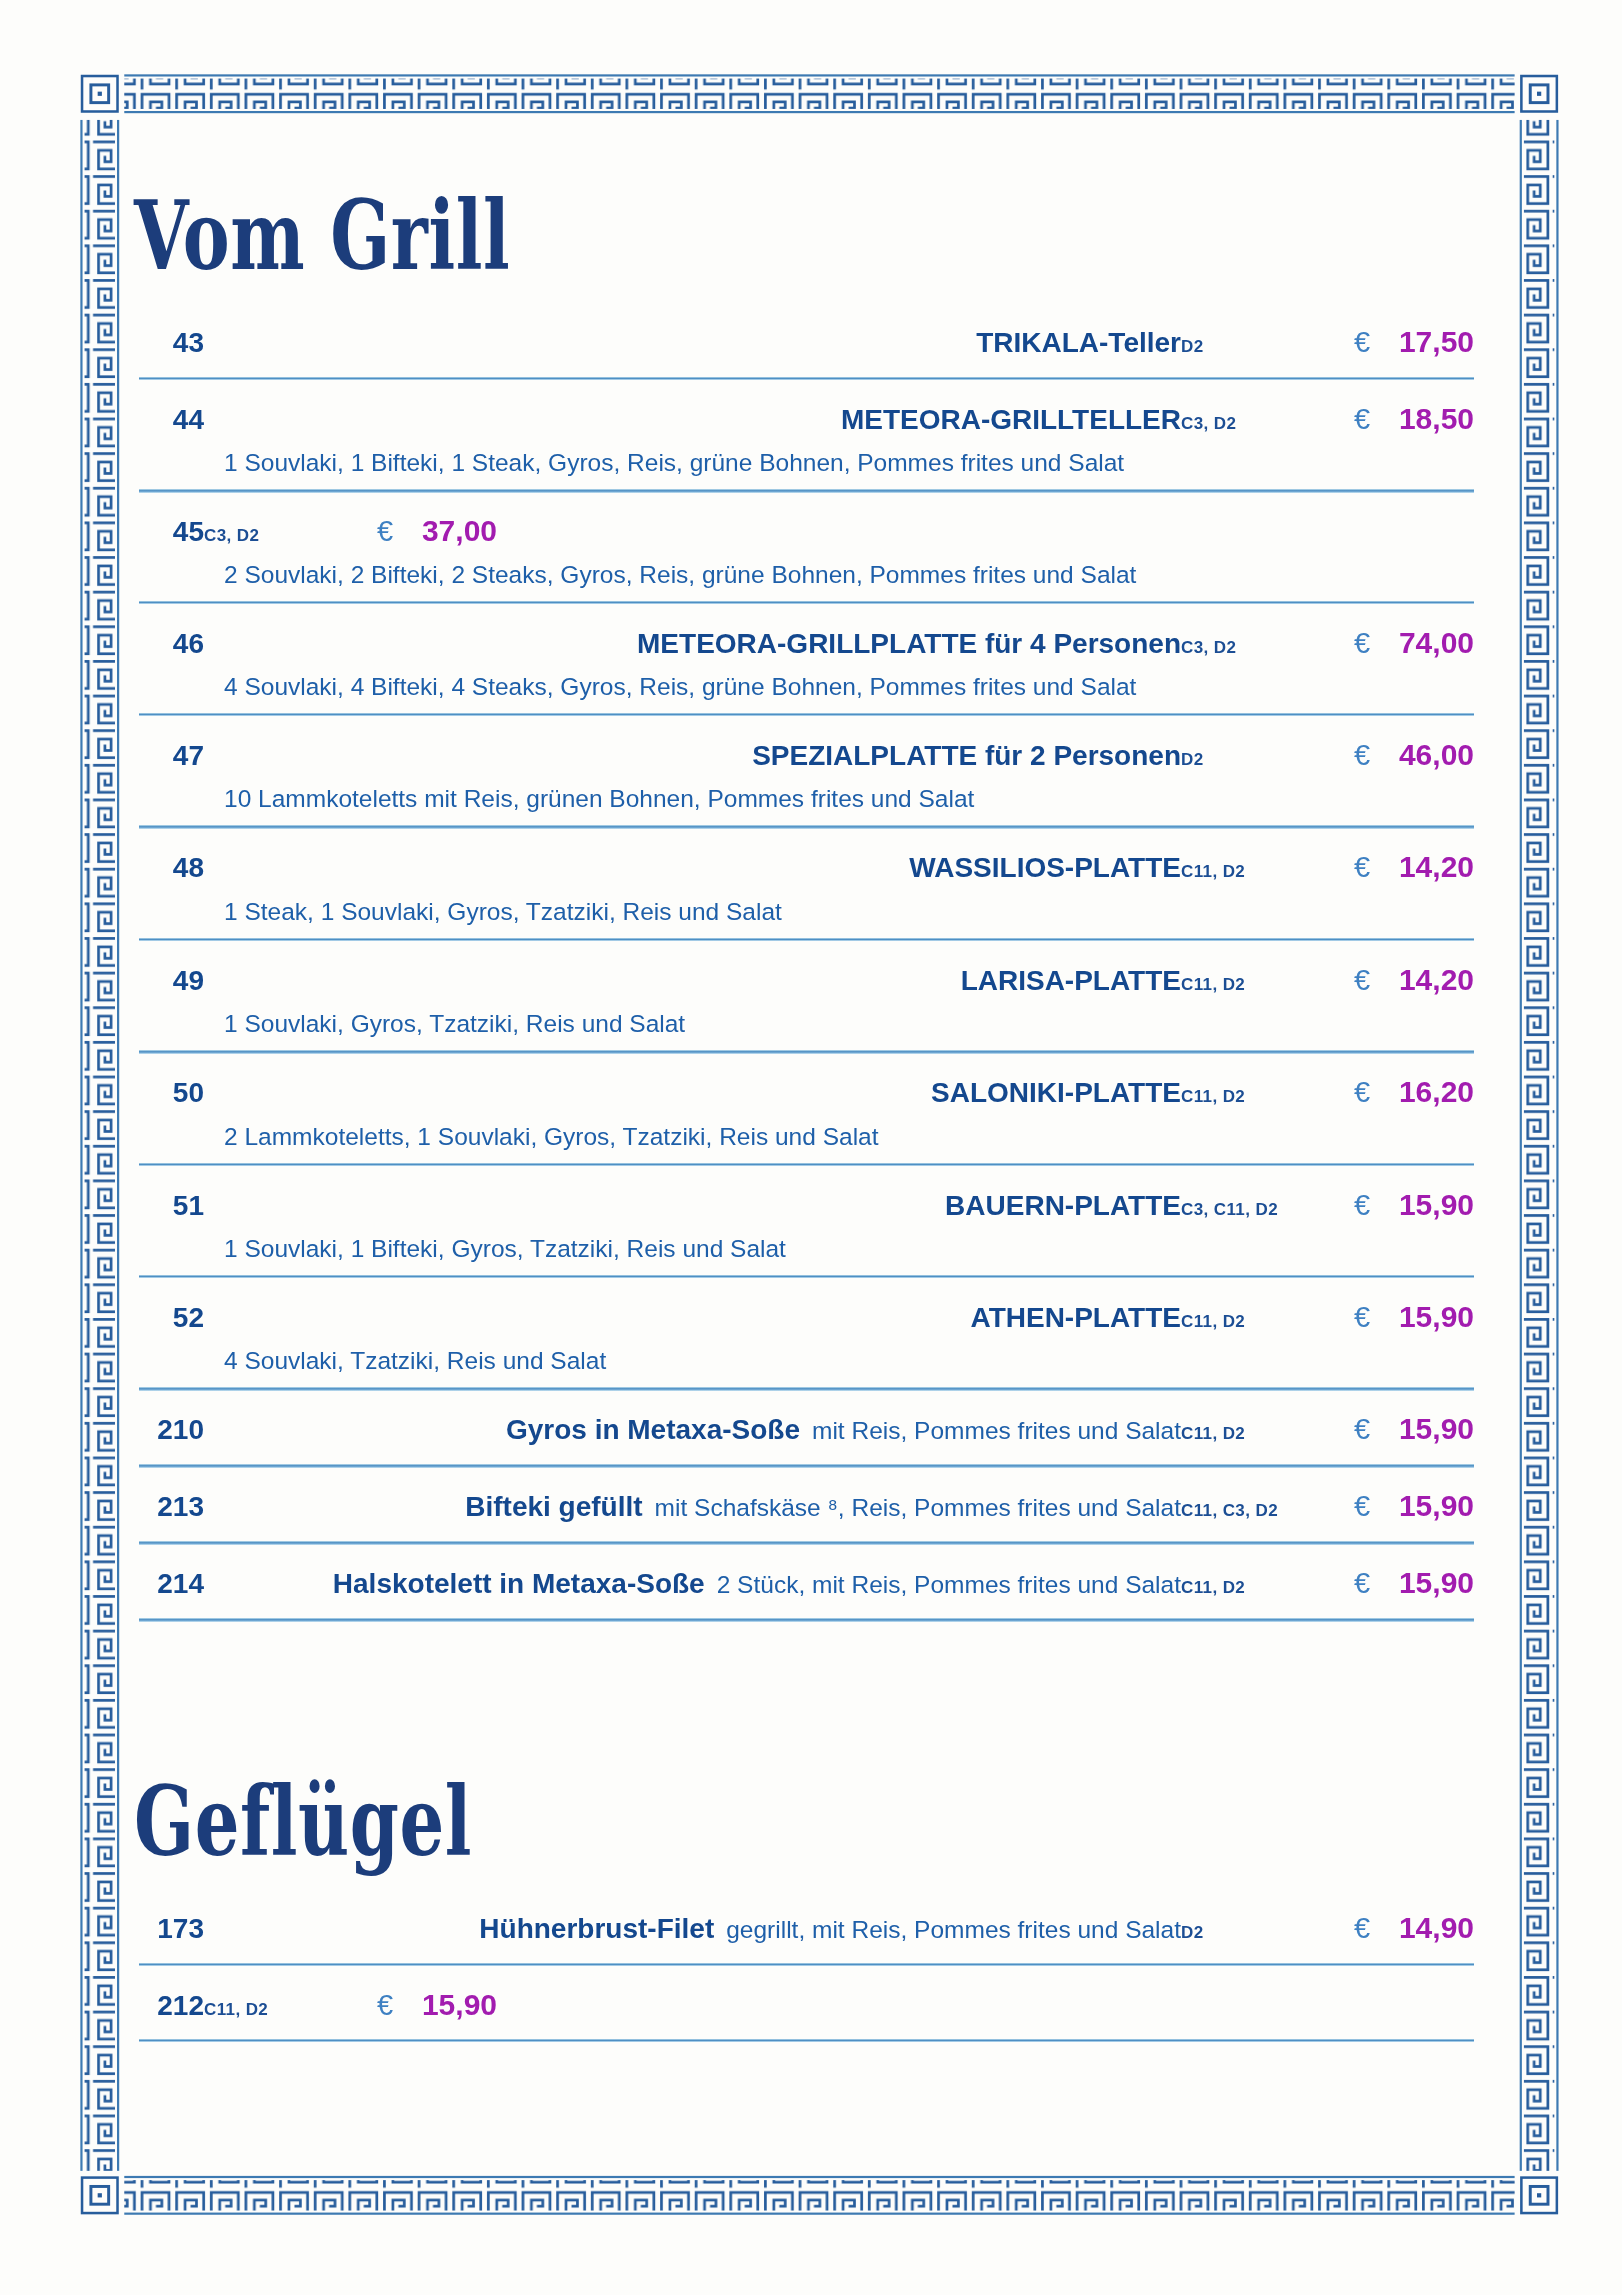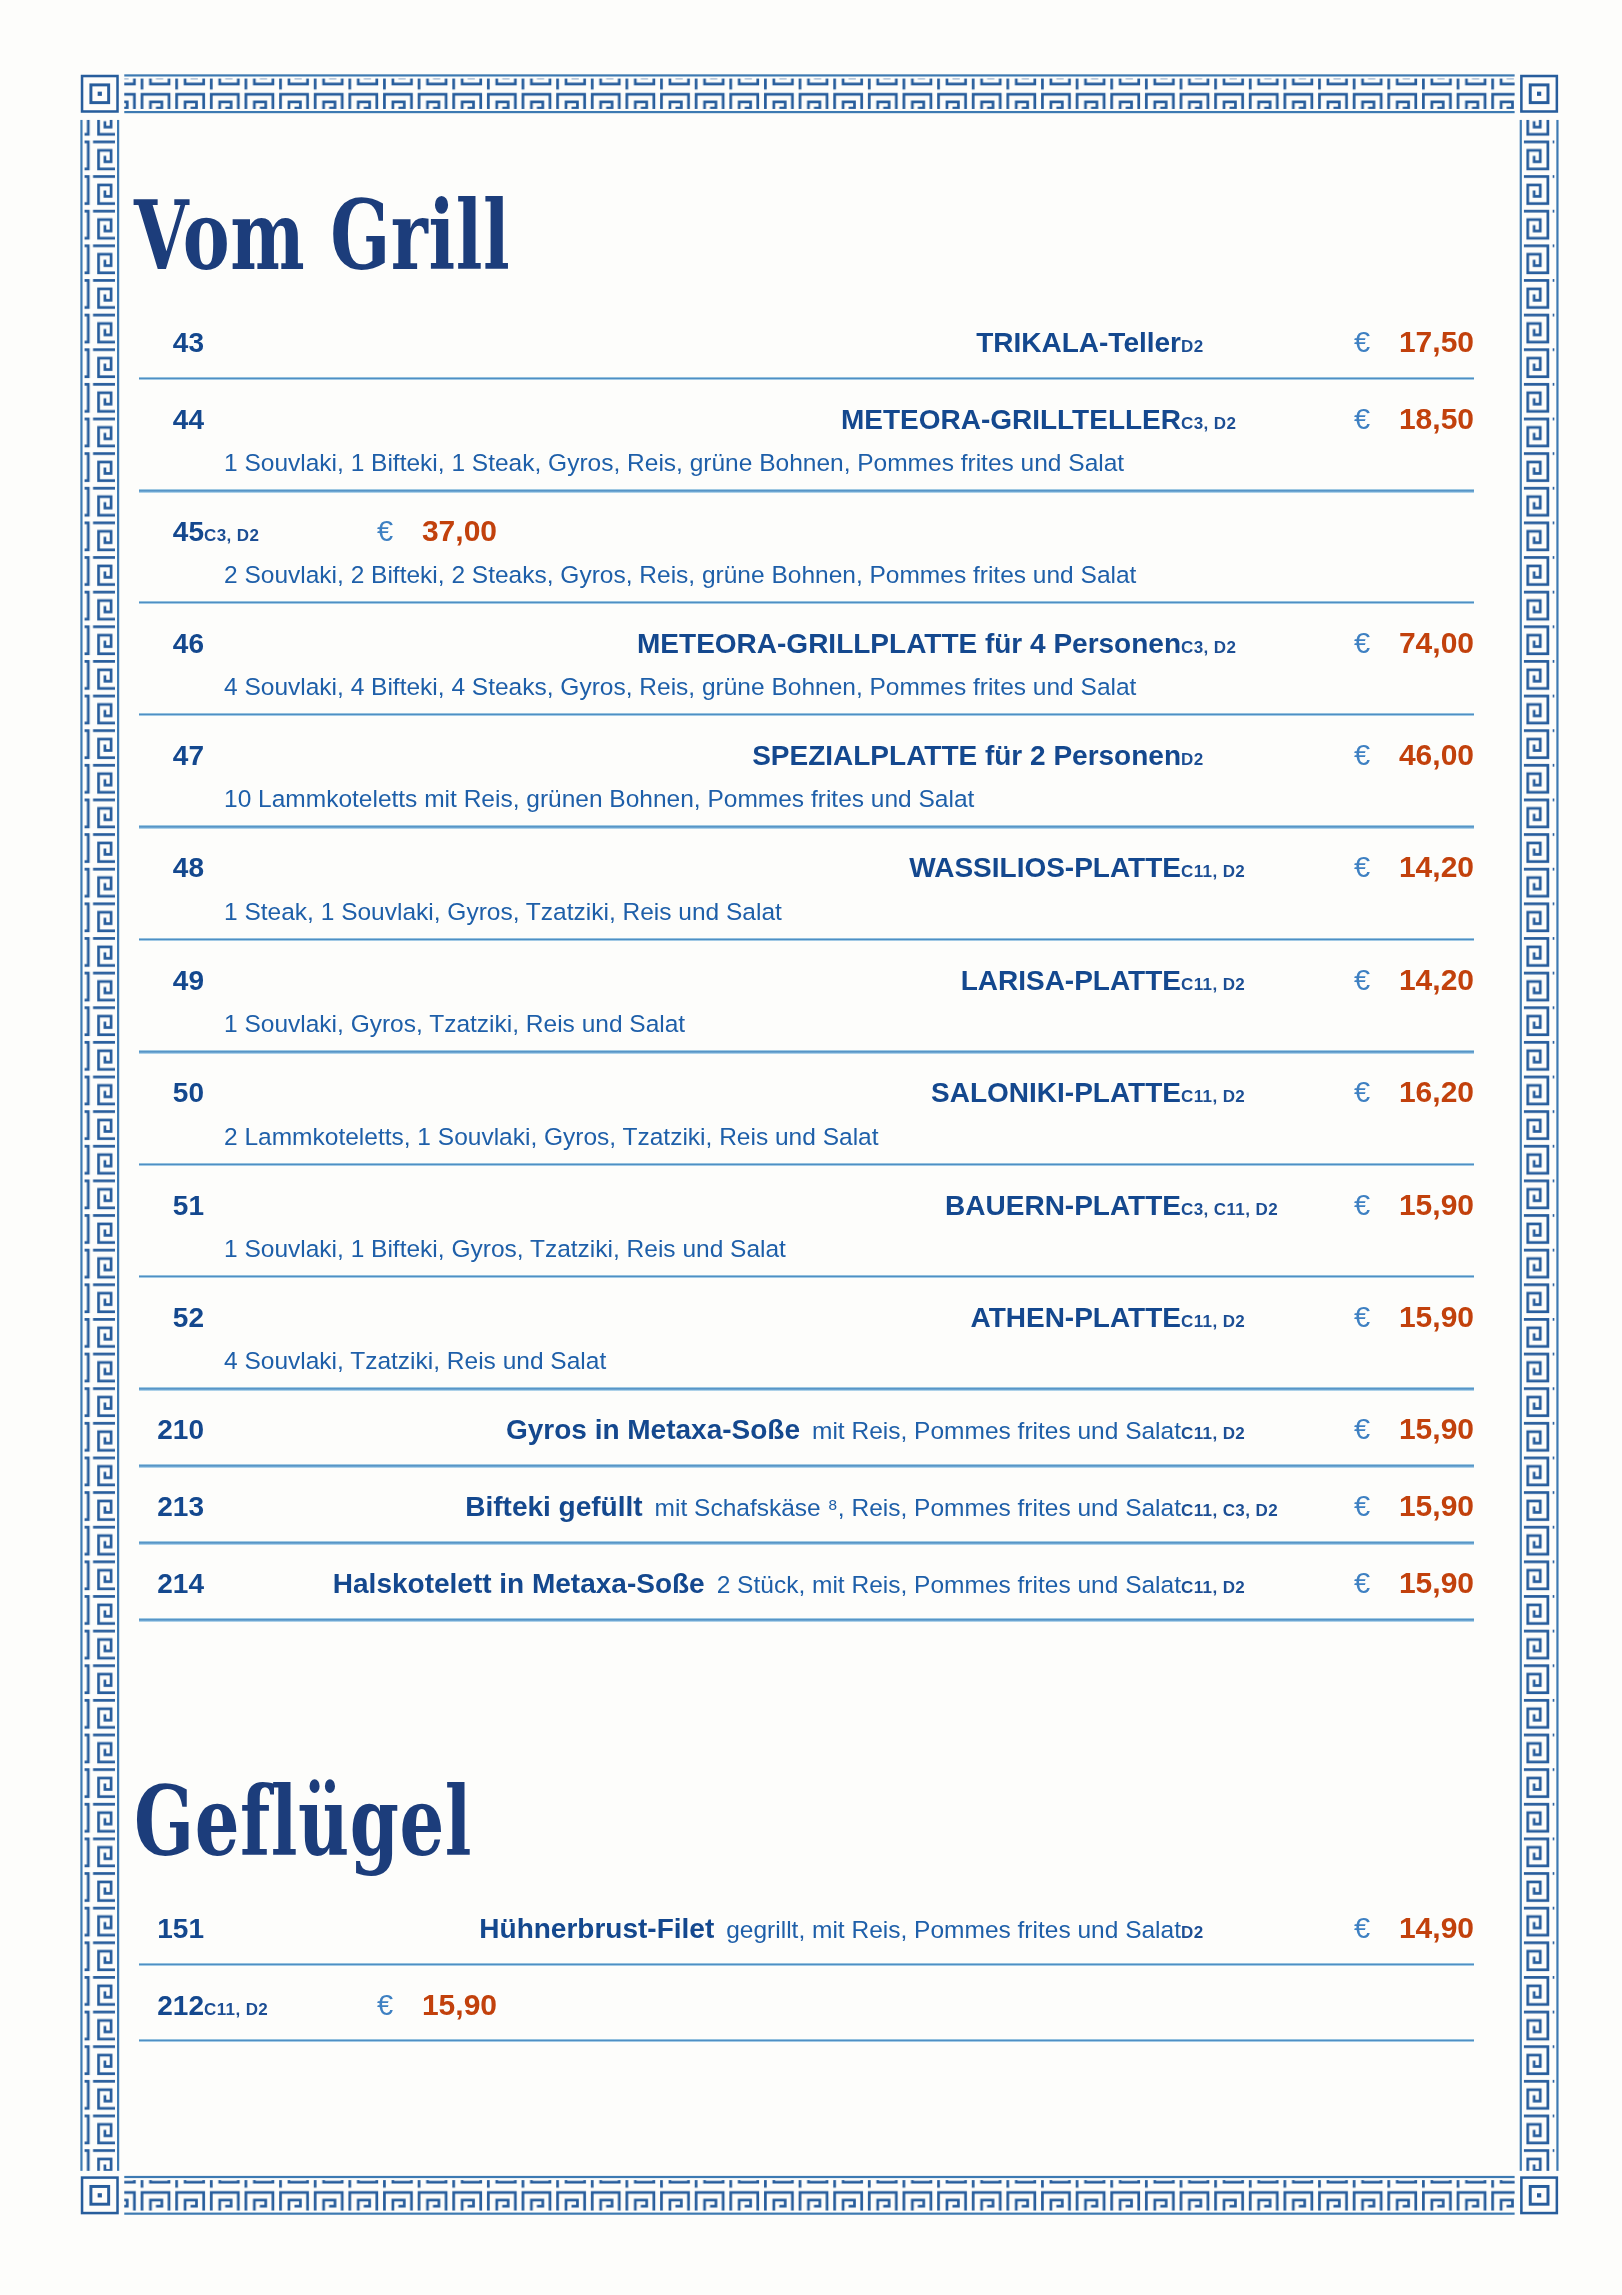--- a/index.html
+++ b/index.html
@@ -35,21 +35,21 @@
   }
   .titlewrap{flex:1 1 auto;min-width:0;margin-left:36px;overflow:hidden;text-align:right;}
   .name{font-size:28px;font-weight:700;color:#14488e;}
   .inline-desc{font-size:24.5px;font-weight:400;color:#1e5fa9;margin-left:12px;}
   .inline-desc:empty{display:none;}
   .codes{
     flex:0 0 173px;
     font-size:17px;font-weight:700;color:#1c4e94;letter-spacing:0.4px;
   }
   .euro{flex:0 0 40px;font-size:29px;font-weight:400;color:#3e80c2;}
-  .price{flex:0 0 80px;text-align:right;font-size:30px;font-weight:700;color:#c2410c;}
+  .price{flex:0 0 80px;text-align:right;font-size:30px;font-weight:700;color:#a21caf;}
   .desc{
     margin:3.4px 0 0 85px;
     line-height:32px;font-size:24.5px;color:#1e5fa9;
     white-space:nowrap;
   }
   .divider{
     margin:10px 0 18.6px 0;height:3.4px;
     background:linear-gradient(to bottom,#c3e2f0 0%,#4286be 45%,#7fb3da 70%,#cfe7f3 100%);
   }
 </style>
@@ -263,21 +263,21 @@
 
     <div class="divider"></div>
   </div>
       </div>
   </section>
     <section class="menu-section section-1">
     <h1 class="section-title">Geflügel</h1>
     <div class="items">
         <div class="row">
     <div class="row-main">
-      <span class="num">151</span>
+      <span class="num">173</span>
       <span class="titlewrap">
         <span class="name">Hühnerbrust-Filet</span><span class="inline-desc">gegrillt, mit Reis, Pommes frites und Salat</span>
       </span>
       <span class="codes">D2</span>
       <span class="euro">€</span>
       <span class="price">14,90</span>
     </div>
 
     <div class="divider"></div>
   </div>

